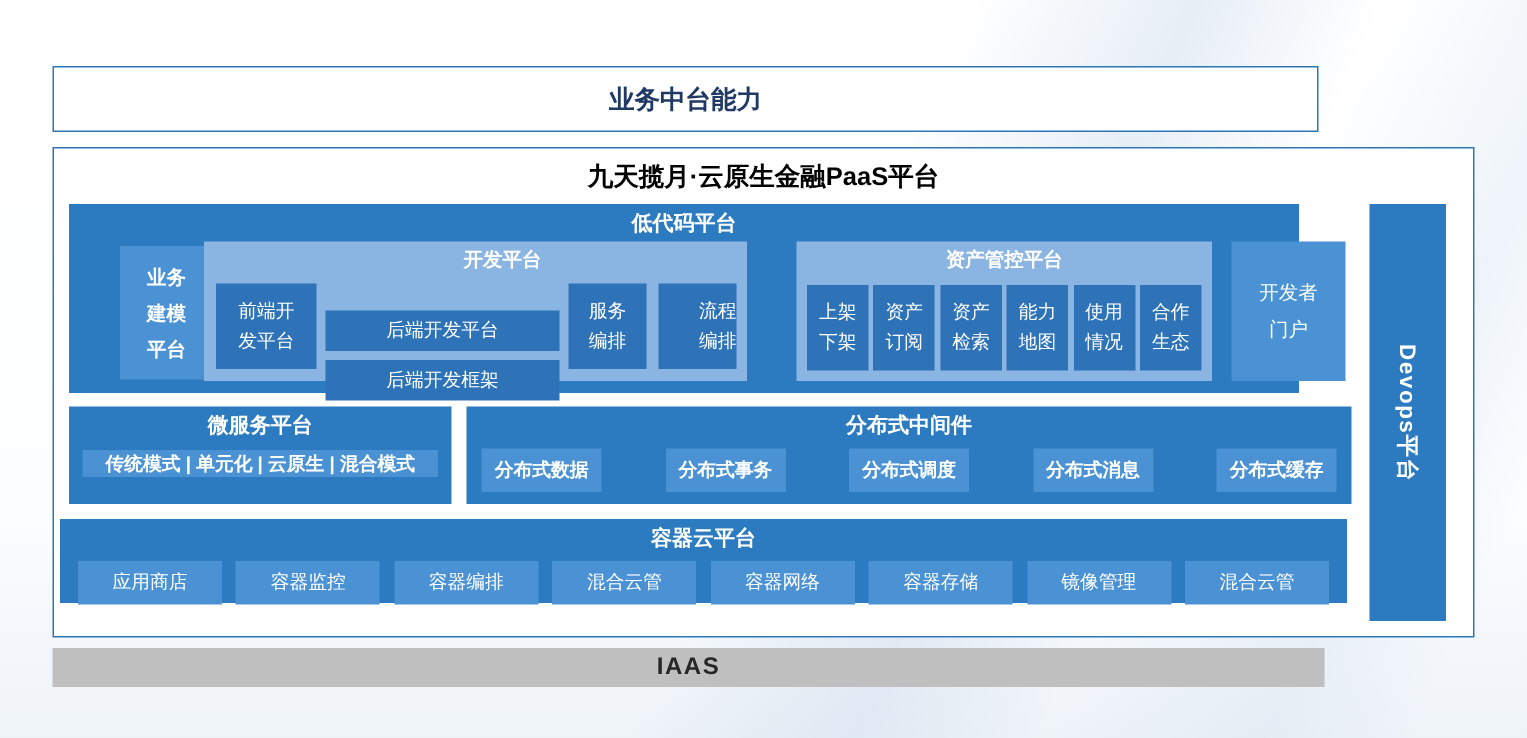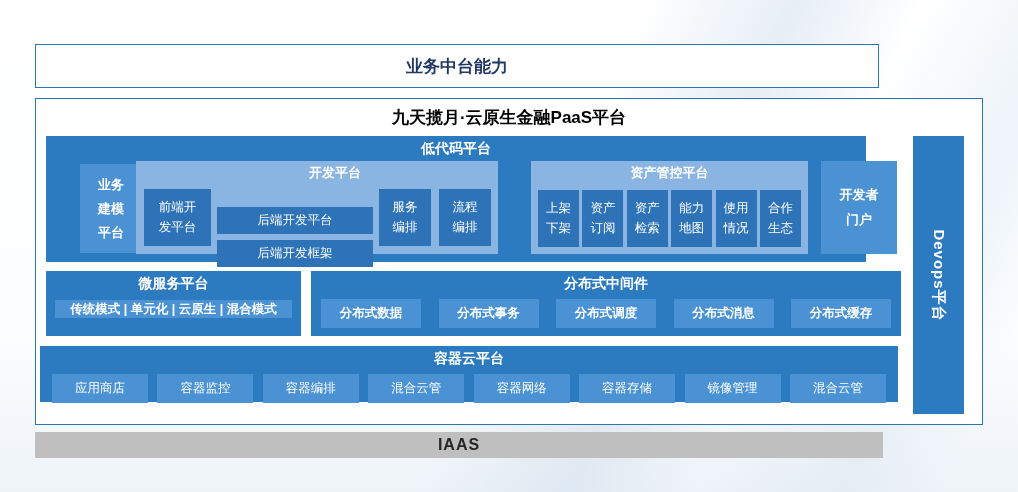--- a/index.html
+++ b/index.html
@@ -66,45 +66,45 @@
     box-sizing:border-box;font-size:12.5px;font-weight:500;
   }
   .two-line{flex-direction:column;gap:3px;}
   .frontend-box{position:absolute;left:8px;top:28px;width:67px;height:57px;}
   .backend-col{
     position:absolute;left:81px;top:26px;width:156px;
     display:flex;flex-direction:column;gap:6px;margin-top:20px;
   }
   .backend-box{height:27px;}
   .service-box{position:absolute;left:243px;top:28px;width:52px;height:57px;}
-  .process-box{position:absolute;left:303px;top:28px;width:52px;height:57px;}
+  .process-box{position:absolute;left:303px;top:28px;width:52px;height:57px;align-items:flex-end;}
   .asset-items{
     position:absolute;left:7px;right:7px;top:29px;height:57px;
     display:flex;justify-content:space-between;
   }
   .asset-box{width:41px;height:57px;font-size:12.5px;}
   .portal-box{
     position:absolute;left:775px;top:25px;width:76px;height:93px;
     background:var(--boxMid,#4a92d4);
     display:flex;flex-direction:column;align-items:center;justify-content:center;gap:7px;
-    color:#fff;font-size:13px;font-weight:700;
+    color:#fff;font-size:13px;font-weight:400;
   }
   
   .micro{left:10px;top:172px;width:255px;height:65px;}
   .modes{
     margin:7px 9px 0;height:18px;
     background:var(--boxMid,#4a92d4);
     display:flex;align-items:center;justify-content:center;
     color:#fff;font-weight:700;font-size:12.5px;white-space:nowrap;
   }
   .middleware{left:275px;top:172px;width:590px;height:65px;}
   .mw-items{
     margin:6px 10px 0;display:flex;justify-content:space-between;
   }
-  .mw-box{width:100px;height:29px;background:var(--boxMid,#4a92d4);font-weight:600;}
+  .mw-box{width:80px;height:29px;background:var(--boxMid,#4a92d4);font-weight:600;}
   
   .container-cloud{left:4px;top:247px;width:858px;height:56px;}
   .cc-items{
     margin:6px 12px 0;display:flex;justify-content:space-between;
   }
   .cc-box{width:96px;height:29px;background:var(--boxMid,#4a92d4);font-weight:400;}
   
   .devops-bar{
     position:absolute;left:877px;top:37px;width:51px;height:278px;
     background:var(--panel,#2c7bc0);

